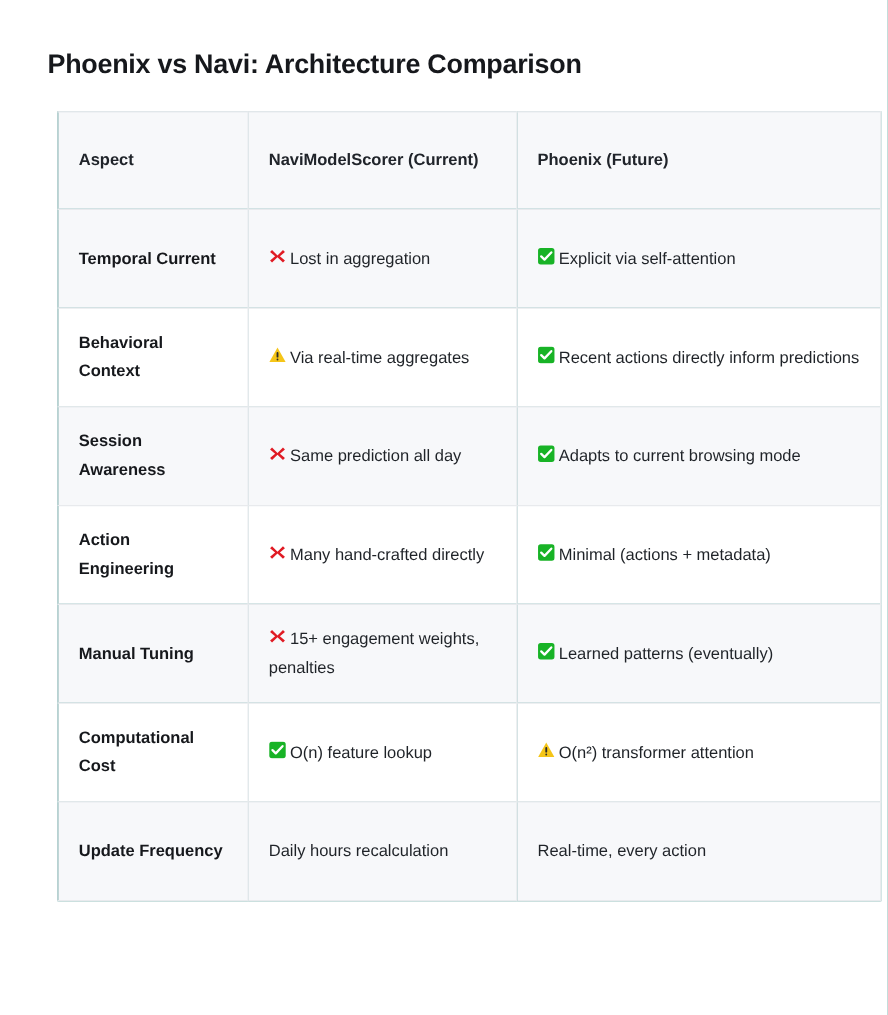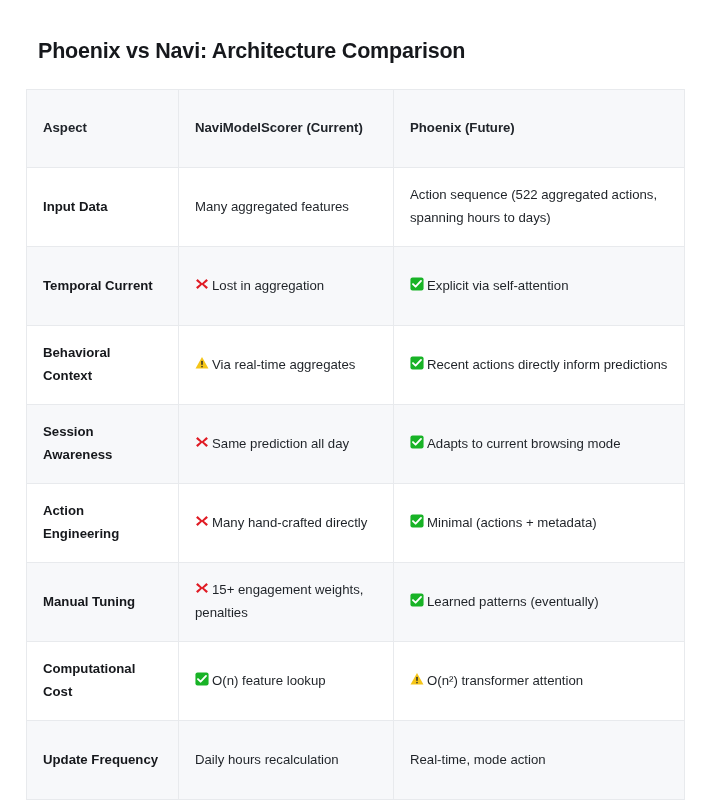--- a/index.html
+++ b/index.html
@@ -32,20 +32,21 @@
     margin: 24px 26px 0 26px;
     width: 658px;
     box-sizing: border-box;
   }
   table.comparison {
     border-collapse: collapse;
     width: 658px;
     table-layout: fixed;
     border: 1px solid #e3e6ea;
     background: #0f766e;
+    margin-left: 20px;
   }
   table.comparison col.c-aspect { width: 152px; }
   table.comparison col.c-navi   { width: 215px; }
   table.comparison col.c-phx    { width: 291px; }
 
   table.comparison th,
   table.comparison td {
     border: 1px solid #e8eaed;
     padding: 14px 16px;
     vertical-align: middle;
@@ -102,31 +103,20 @@
         <col class="c-phx">
       </colgroup>
       <thead>
         <tr>
           <th class="aspect-head">Aspect</th>
           <th>NaviModelScorer (Current)</th>
           <th>Phoenix (Future)</th>
         </tr>
       </thead>
       <tbody id="tbody">
-          <tr>
-            <td class="aspect-cell">
-              <span class="cellflow"><span>Input Data</span></span>
-            </td>
-            <td>
-              <span class="cellflow"><span>Many aggregated features</span></span>
-            </td>
-            <td>
-              <span class="cellflow"><span>Action sequence (522 aggregated actions, spanning hours to days)</span></span>
-            </td>
-          </tr>
           <tr class="stripe">
             <td class="aspect-cell">
               <span class="cellflow"><span>Temporal Current</span></span>
             </td>
             <td>
               <span class="cellflow"><span class="ic"><svg width="14" height="14" viewBox="0 0 16 16" aria-hidden="true">
                     <path d="M3 2.2 L8 7.2 L13 2.2 L14.8 4.2 L10.2 8 L14.8 11.8 L13 13.8 L8 8.8 L3 13.8 L1.2 11.8 L5.8 8 L1.2 4.2 Z" fill="#e01b24"></path>
                   </svg></span><span>Lost in aggregation</span></span>
             </td>
             <td>
@@ -221,20 +211,20 @@
             </td>
           </tr>
           <tr class="stripe">
             <td class="aspect-cell">
               <span class="cellflow"><span>Update Frequency</span></span>
             </td>
             <td>
               <span class="cellflow"><span>Daily hours recalculation</span></span>
             </td>
             <td>
-              <span class="cellflow"><span>Real-time, mode action</span></span>
+              <span class="cellflow"><span>Real-time, every action</span></span>
             </td>
           </tr>
         </tbody>
     </table>
   </div>
 
 </div>
 
 </body></html>

